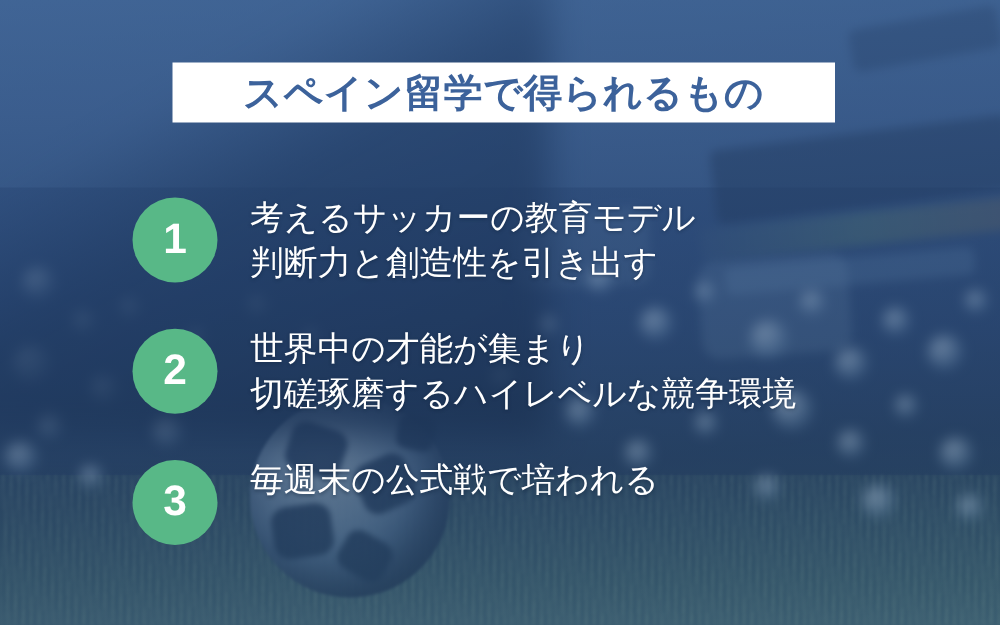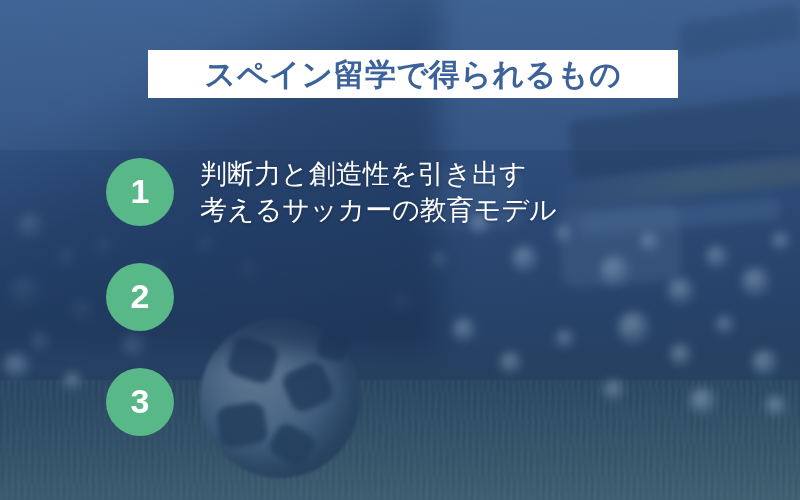--- a/index.html
+++ b/index.html
@@ -93,21 +93,21 @@
   
   .bg-tint {
     position:absolute; inset:0;
     background:linear-gradient(175deg, rgba(56,92,142,.55) 0%, rgba(42,72,116,.58) 42%, rgba(36,62,95,.55) 72%, rgba(46,80,100,.42) 100%);
   }
 
   
   .content { position:absolute; inset:0; }
 
   .title-banner {
-    position:absolute; left:148px; top:50px;
+    position:absolute; left:138px; top:50px;
     width:530px; height:48px;
     background:#ffffff;
     display:flex; align-items:center; justify-content:center;
   }
   .title-text {
     color:#3c629b;
     font-size:31px; font-weight:bold;
     letter-spacing:.5px; line-height:1;
     white-space:nowrap;
   }
@@ -202,34 +202,39 @@
       <div class="title-text">スペイン留学で得られるもの</div>
     </div>
 
     <div class="list">
 
       <div class="item">
         <div class="badge">
           <span class="badge-num">1</span>
         </div>
         <div class="lines">
+          <div class="line">考えるサッカーの教育モデル</div>
           <div class="line">判断力と創造性を引き出す</div>
-          <div class="line">考えるサッカーの教育モデル</div>
         </div>
       </div>
 
       <div class="item">
         <div class="badge">
           <span class="badge-num">2</span>
         </div>
+        <div class="lines">
+          <div class="line">世界中の才能が集まり</div>
+          <div class="line">切磋琢磨するハイレベルな競争環境</div>
+        </div>
       </div>
 
       <div class="item">
         <div class="badge">
           <span class="badge-num">3</span>
         </div>
         <div class="lines">
+          <div class="line">毎週末の公式戦で培われる</div>
         </div>
       </div>
 
     </div>
   </div>
 </div>
 
 </body></html>

